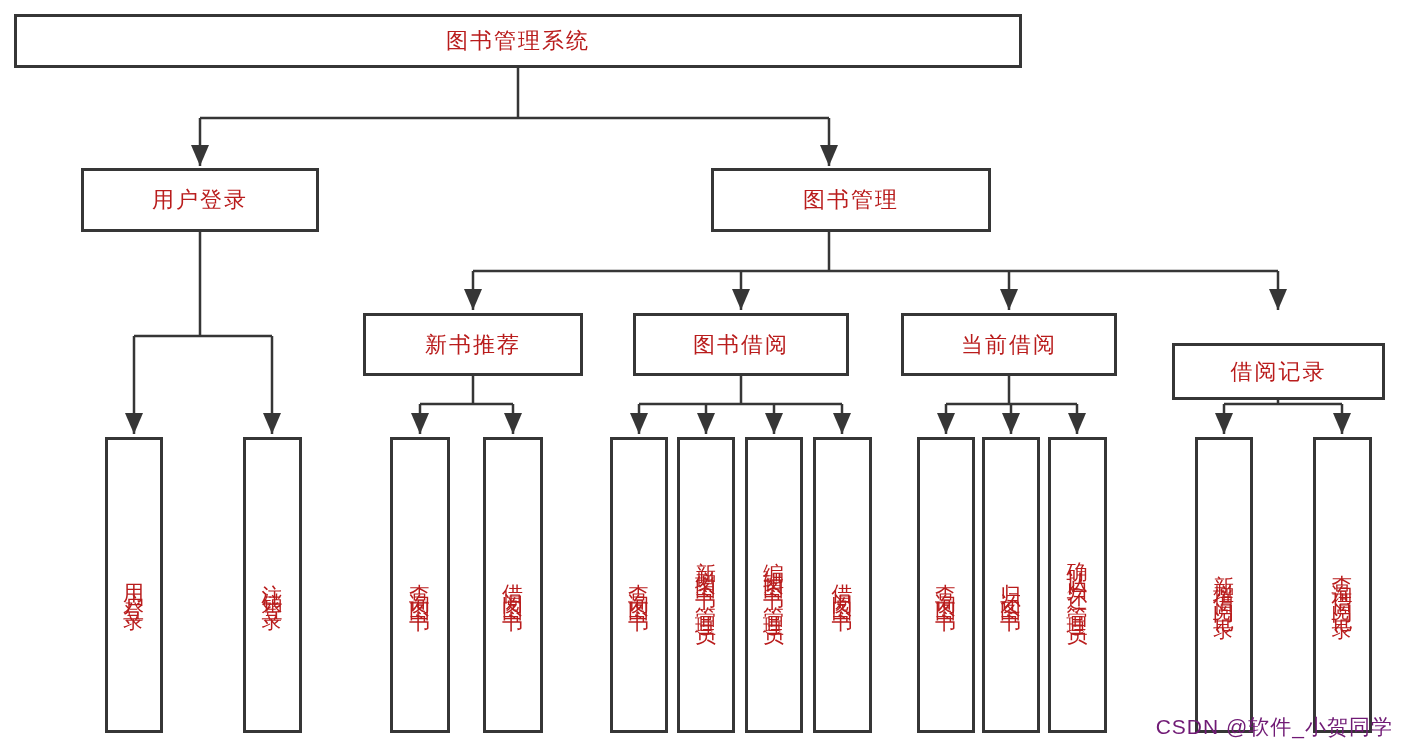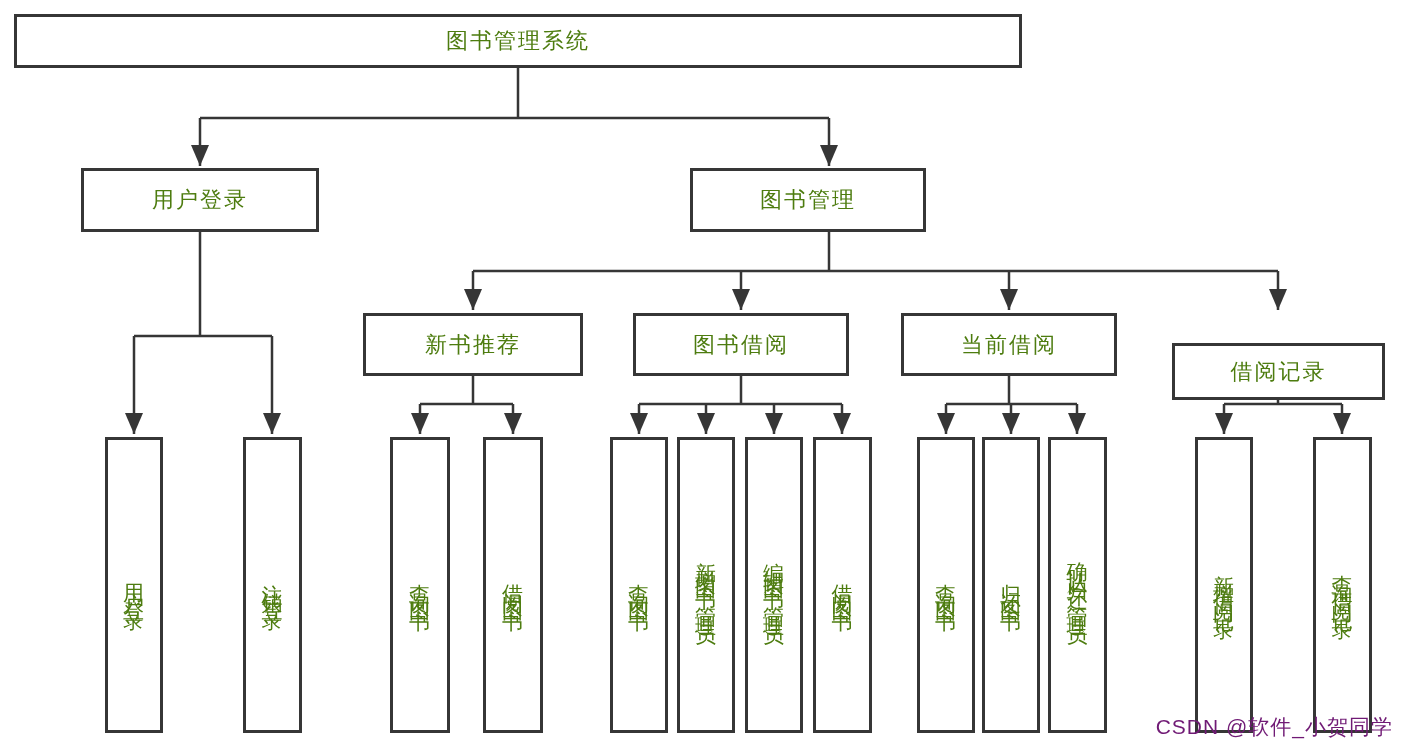--- a/index.html
+++ b/index.html
@@ -13,21 +13,21 @@
   }
   .edges{position:absolute;left:0;top:0;width:1405px;height:747px;}
   .node{
     position:absolute;
     box-sizing:border-box;
     border:3px solid #363636;
     background:#ffffff;
     display:flex;align-items:center;justify-content:center;
     font-size:22px;
     letter-spacing:2px;
-    color:#4d7c0f;
+    color:#b91c1c;
     z-index:2;
   }
   .leaf{
     font-size:21px;
   }
   .leaf .vtext{
     writing-mode:vertical-rl;
     text-orientation:mixed;
     letter-spacing:9px;
     line-height:1;
@@ -100,21 +100,21 @@
         <path d="M1278,376 V404 M1224,404 H1342"></path>
         <path d="M1224,404 V434" marker-end="url(#arw)"></path>
         <path d="M1342,404 V434" marker-end="url(#arw)"></path>
       </g>
     </g>
   </svg>
 
   <div class="node" style="left:14px;top:14px;width:1008px;height:54px;">图书管理系统</div>
 
   <div class="node" style="left:81px;top:168px;width:238px;height:64px;">用户登录</div>
-  <div class="node" style="left:690px;top:168px;width:236px;height:64px;">图书管理</div>
+  <div class="node" style="left:711px;top:168px;width:280px;height:64px;">图书管理</div>
 
   <div class="node" style="left:633px;top:313px;width:216px;height:63px;">图书借阅</div>
   <div class="node" style="left:363px;top:313px;width:220px;height:63px;">新书推荐</div>
   <div class="node" style="left:901px;top:313px;width:216px;height:63px;">当前借阅</div>
   <div class="node" style="left:1172px;top:313px;width:213px;height:57px;margin-top:30px;">借阅记录</div>
 
   <div class="node leaf" style="left:105px;top:437px;width:58px;height:296px;">
     <span class="vtext">用户登录</span>
   </div>
   <div class="node leaf" style="left:243px;top:437px;width:59px;height:296px;">

